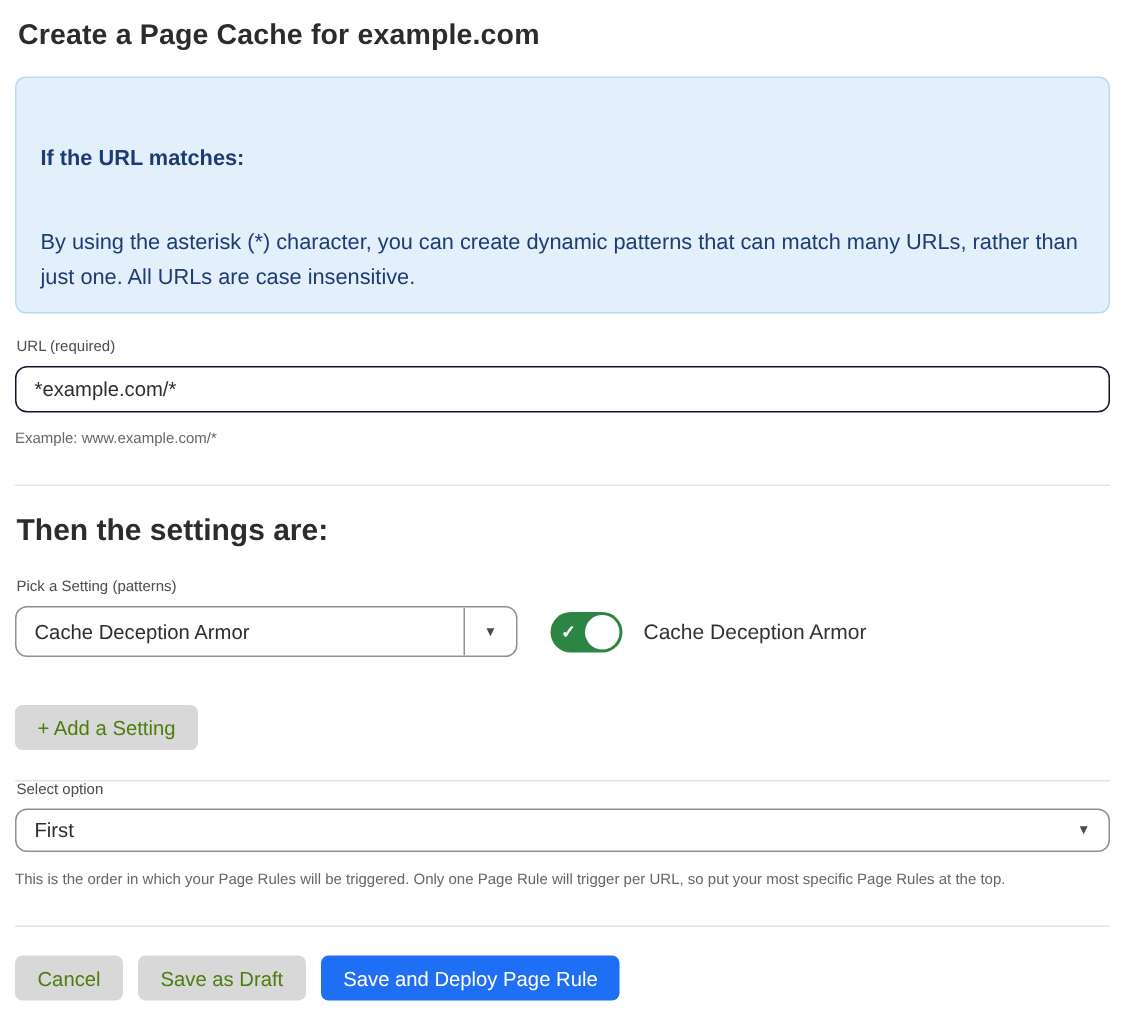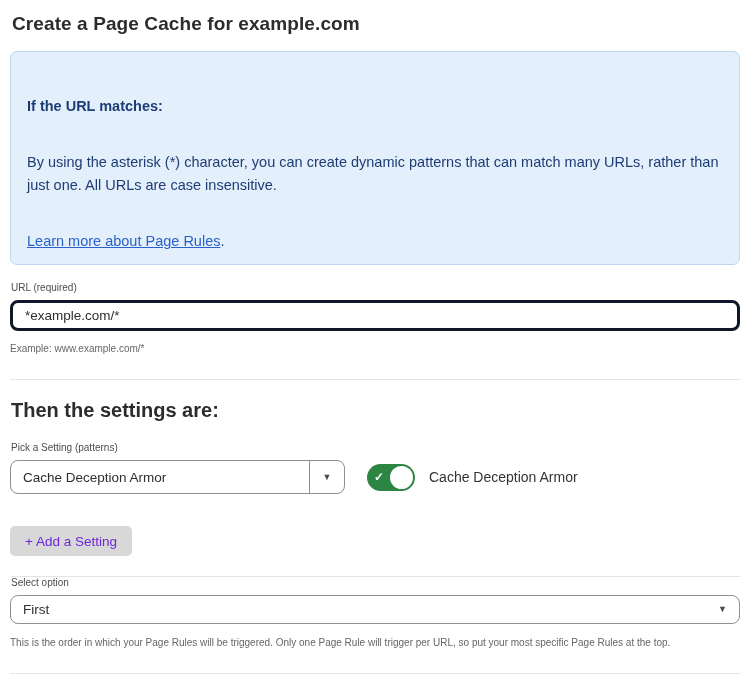--- a/index.html
+++ b/index.html
@@ -35,21 +35,21 @@
   .field-label {
     display: block; font-size: 10px; color: #4c4c4c; margin: 0 0 7px 1px;
   }
   .helper {
     font-size: 10px; color: #666; margin-top: 7px; line-height: 21px;
   }
 
   
   .text-input {
     width: 100%; height: 31px;
-    border: 3px solid #0f172a; border-radius: 8px;
+    border: 1px solid #0f172a; border-radius: 8px;
     padding: 0 12px; font-size: 13.5px; color: #2e2e2e;
     font-family: "Liberation Sans", sans-serif;
     background: #fff; outline: none;
   }
 
   hr.divider {
     border: none; border-top: 1px solid #e4e4e4;
     margin: 20px 0 0 0;
   }
 
@@ -91,21 +91,21 @@
   }
   .toggle-label { font-size: 14px; color: #333; margin-left: 14px; }
 
   
   .btn {
     display: inline-flex; align-items: center; justify-content: center;
     height: 30px; padding: 0 15px; border-radius: 5px;
     font-size: 13.5px; font-family: "Liberation Sans", sans-serif;
     border: none; cursor: pointer; white-space: nowrap;
   }
-  .btn-gray { background: #d8d8d8; color: #6d28d9; }
+  .btn-gray { background: #d8d8d8; color: #4d7c0f; }
   .btn-blue { background: var(--primary-button, #1f6ff5); color: #fff; }
   .add-setting { margin-top: 32px; }
 
   
   .select {
     display: flex; align-items: center; width: 100%; height: 29px;
     border: 1px solid #8f8f8f; border-radius: 8px; background: #fff;
     padding: 0 12px; font-size: 13.5px; color: #2e2e2e; cursor: pointer;
   }
   .select .select-value { flex: 1; }
@@ -118,21 +118,20 @@
 </head>
 <body>
 
 <main class="page">
 
   <h1 class="page-title">Create a Page Cache for example.com</h1>
 
   <aside class="info-box">
     <p class="info-heading">If the URL matches:</p>
     <p class="info-body">By using the asterisk (*) character, you can create dynamic patterns that can match many URLs, rather than just one. All URLs are case insensitive.</p>
-    <p class="info-link-line"><a>Learn more about Page Rules</a><span>.</span></p>
   </aside>
 
   <section>
     <label class="field-label">URL (required)</label>
     <input class="text-input" type="text" value="*example.com/*" style="">
     <p class="helper">Example: www.example.com/*</p>
   </section>
 
   <hr class="divider">
 

